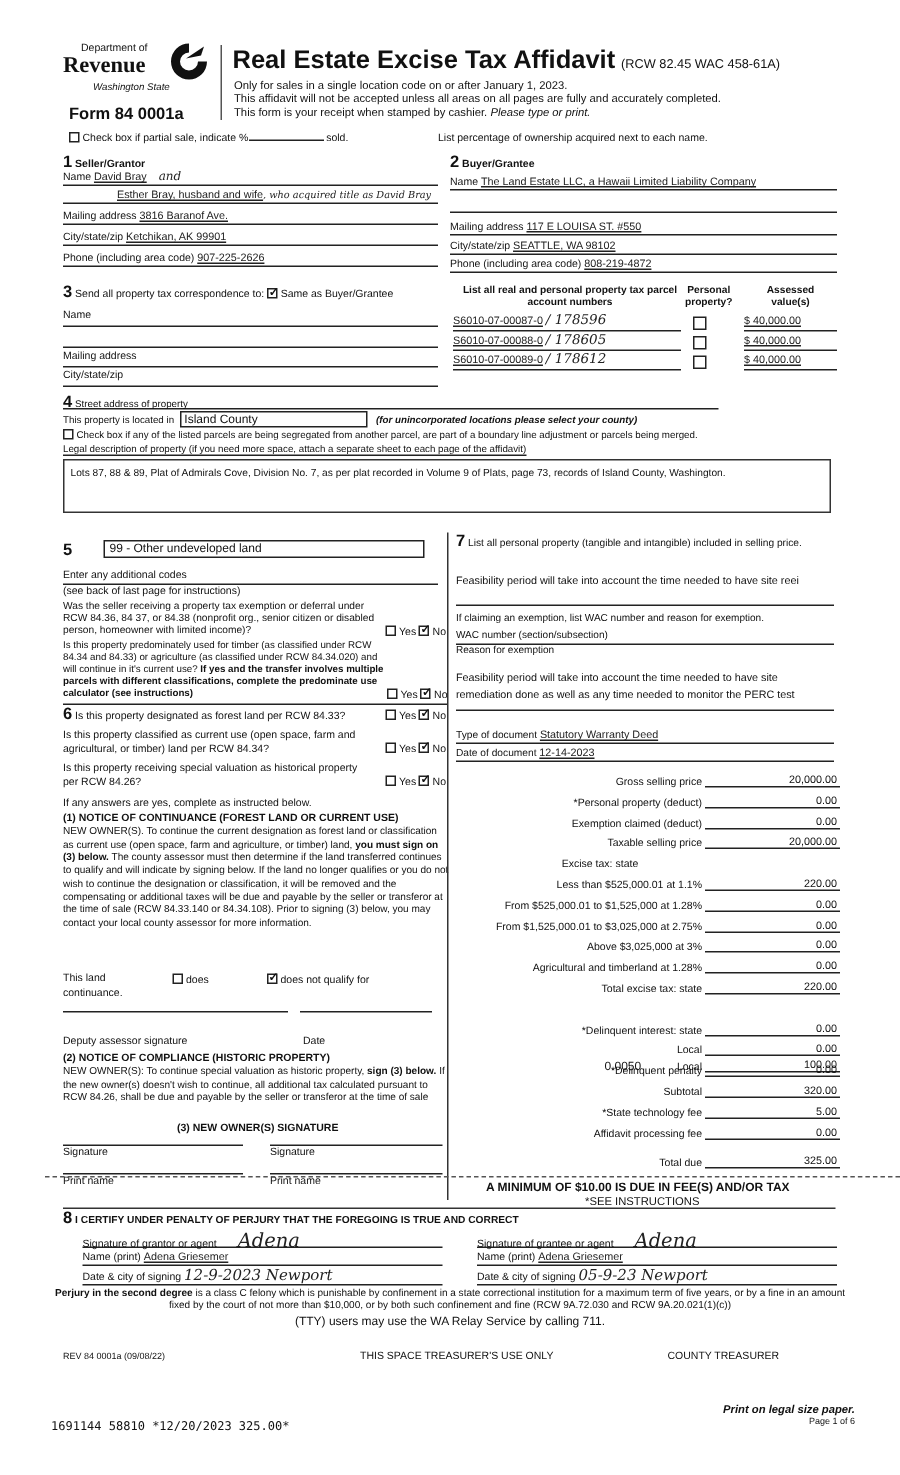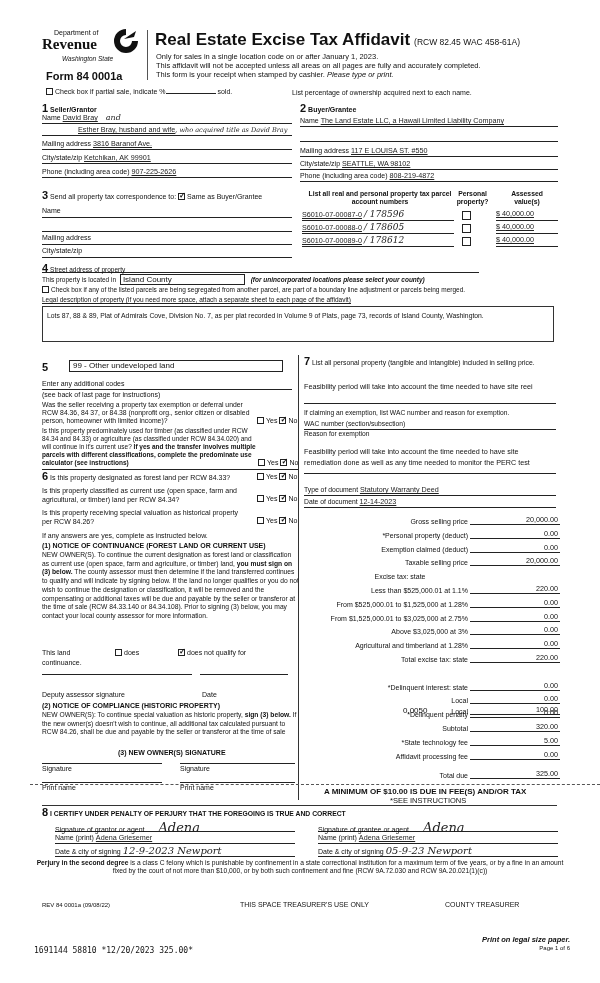--- a/index.html
+++ b/index.html
@@ -382,20 +382,21 @@
 <div class="abs u" style="left:318px;top:845px;width:240px;height:12px;white-space:nowrap;">
   <span>Date &amp; city of signing</span>
   <span class="hand" style="font-size:10px;">05-9-23 Newport</span>
 </div>
 
 <div class="abs" style="left:30px;top:859px;width:540px;text-align:center;font-size:6.7px;line-height:8px;">
   <span class="bold">Perjury in the second degree</span>
   <span>is a class C felony which is punishable by confinement in a state correctional institution for a maximum term of five years, or by a fine in an amount fixed by the court of not more than $10,000, or by both such confinement and fine (RCW 9A.72.030 and RCW 9A.20.021(1)(c))</span>
 </div>
 <div class="abs" style="left:30px;top:876px;width:540px;text-align:center;font-size:8px;line-height:9px;">
+  <div>(TTY) users may use the WA Relay Service by calling 711.</div>
 </div>
 <div class="abs" style="left:42px;top:902px;font-size:6px;">REV 84 0001a (09/08/22)</div>
 <div class="abs" style="left:240px;top:901px;font-size:7px;">THIS SPACE TREASURER'S USE ONLY</div>
 <div class="abs" style="left:445px;top:901px;font-size:7px;">COUNTY TREASURER</div>
 
 <div class="abs bold ital" style="left:420px;top:935px;width:150px;text-align:right;font-size:7.5px;">Print on legal size paper.</div>
 <div class="abs" style="left:420px;top:945px;width:150px;text-align:right;font-size:6px;">Page 1 of 6</div>
 <div class="abs" style="left:34px;top:946px;font-family:'DejaVu Sans Mono',monospace;font-size:8px;">1691144 58810 *12/20/2023 325.00*</div>
 
 </body></html>

